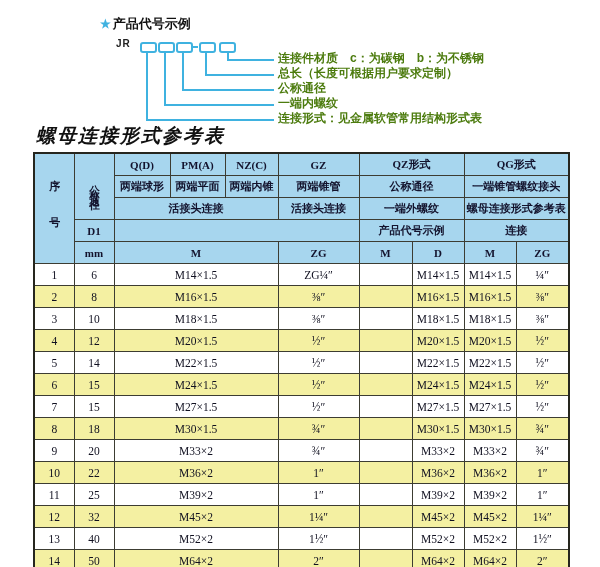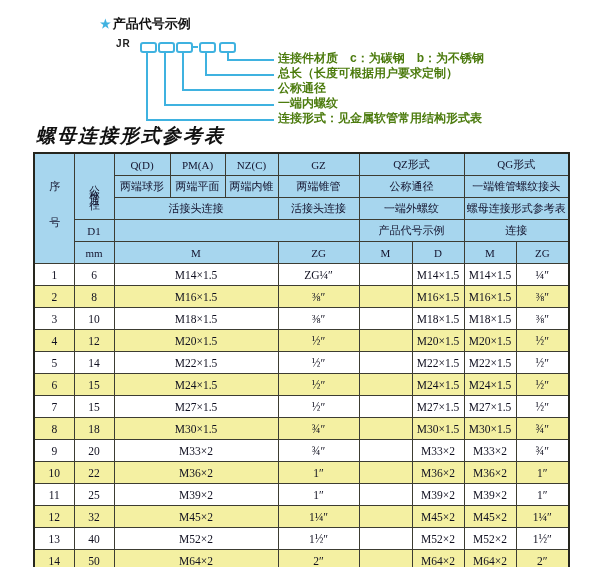--- a/index.html
+++ b/index.html
@@ -29,21 +29,21 @@
   table.ref{
     position:absolute;left:33px;top:152px;border-collapse:collapse;table-layout:fixed;
     font-family:"Liberation Serif",serif;
   }
   table.ref{border:2px solid #26261e;}
   table.ref th, table.ref td{
     border:1px solid var(--border);text-align:center;vertical-align:middle;
     padding:0;overflow:hidden;white-space:nowrap;
   }
   table.ref th{
-    background:var(--headerbg);font-weight:normal;font-size:11px;color:#13132d;
+    background:var(--headerbg);font-weight:bold;font-size:11px;color:#13132d;
     height:21px;
   }
   table.ref td{font-size:11.5px;color:#101020;height:21px;background:#fff;}
   tr.band td{background:var(--band);}
   .vert{
     writing-mode:vertical-lr;text-orientation:upright;margin:0 auto;
     letter-spacing:3.4em;font-size:11px;
   }
   .vert.small{letter-spacing:0.45em;font-size:10.5px;}
 </style>

